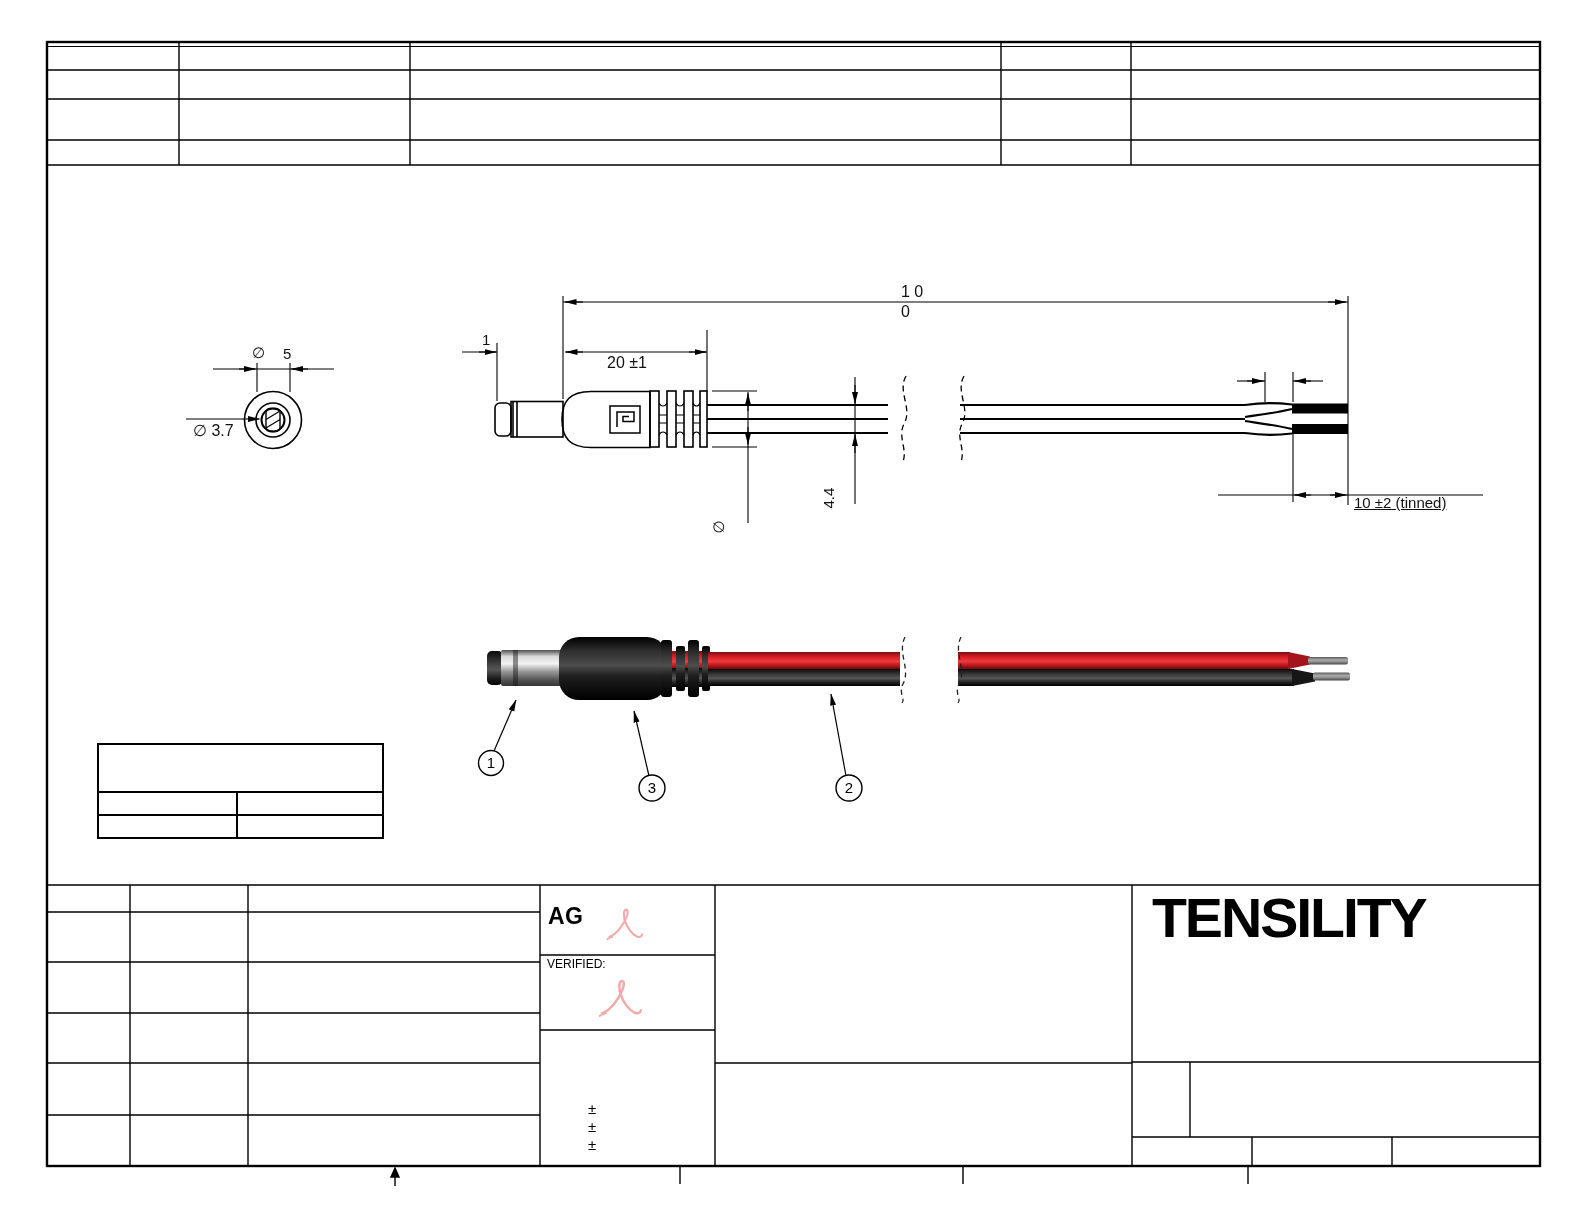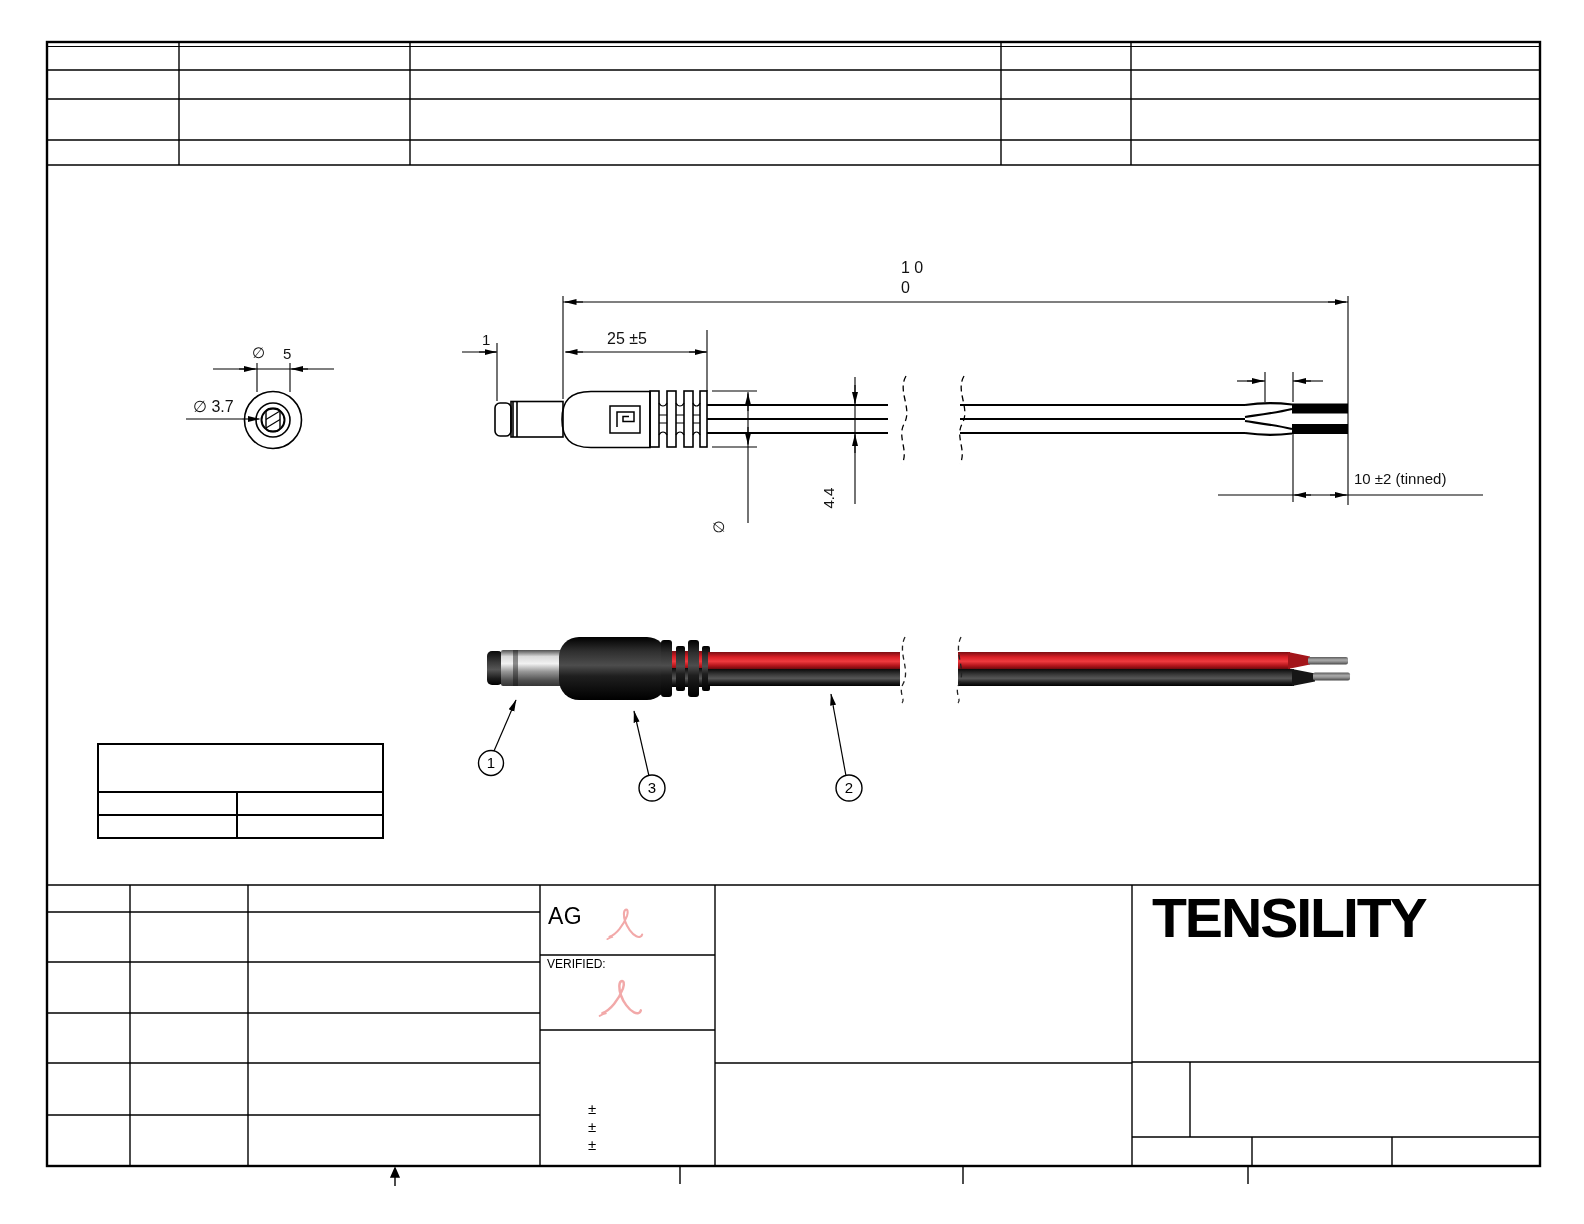--- a/index.html
+++ b/index.html
@@ -13,33 +13,33 @@
     overflow: hidden;
   }
   .sheet svg.linework { position:absolute; left:0; top:0; }
   .t {
     position:absolute;
     white-space:nowrap;
     font-size:15px;
     color:#111;
     line-height:1.1;
   }
-  .t16 { font-size:16px; }
+  .t16 { font-size:16px;margin-top:24px; }
   .rot {
     transform: rotate(-90deg);
     transform-origin: left bottom;
   }
   .balloon-num {
     position:absolute;
     width:26px; height:26px;
     line-height:26px;
     text-align:center;
     font-size:15px;
   }
-  .drawn-by { position:absolute; left:548px; top:903px; font-size:23px; letter-spacing:0.5px; }
+  .drawn-by { position:absolute; left:548px; top:903px; font-size:23px; letter-spacing:0.5px;font-weight:bold; }
   .verified { position:absolute; left:547px; top:957px; font-size:12px; }
   .tol { position:absolute; left:588px; font-size:15px; }
   .company {
     position:absolute; left:1152px; top:886px;
     font-size:55px; font-weight:bold; letter-spacing:-2px;
     transform: scaleX(1.04); transform-origin:left top;
   }
   .stamp { position:absolute; }
 </style>
 </head>
@@ -271,26 +271,26 @@
       <circle cx="491" cy="763" r="12.5" fill="#fff" stroke-width="1.4"></circle>
       <circle cx="652" cy="788" r="13" fill="#fff" stroke-width="1.4"></circle>
       <circle cx="849" cy="788" r="13" fill="#fff" stroke-width="1.4"></circle>
     </g>
   </svg>
 
   <span class="t" style="left:252px; top:345px;">∅</span>
   <span class="t" style="left:283px; top:346px;">5</span>
   <span class="t t16" style="left:193px; top:398px;">∅ 3.7</span>
   <span class="t" style="left:482px; top:332px;">1</span>
-  <span class="t t16" style="left:607px; top:330px;">25 ±5</span>
+  <span class="t t16" style="left:607px; top:330px;">20 ±1</span>
   <span class="t t16" style="left:901px; top:259px;">1 0</span>
   <span class="t t16" style="left:901px; top:279px;">0</span>
   <span class="t rot" style="left:837px; top:492px;">4.4</span>
   <span class="t rot" style="left:727px; top:517px;">∅</span>
-  <span class="t" style="left:1354px; top:471px;">10 ±2 (tinned)</span>
+  <span class="t" style="left:1354px; top:495px;text-decoration:underline;">10 ±2 (tinned)</span>
 
   <span class="balloon-num" style="left:478px; top:750px;">1</span>
   <span class="balloon-num" style="left:639px; top:775px;">3</span>
   <span class="balloon-num" style="left:836px; top:775px;">2</span>
 
   <span class="drawn-by">AG</span>
   <span class="verified">VERIFIED:</span>
   <span class="tol" style="top:1100px;">±</span>
   <span class="tol" style="top:1118px;">±</span>
   <span class="tol" style="top:1136px;">±</span>

